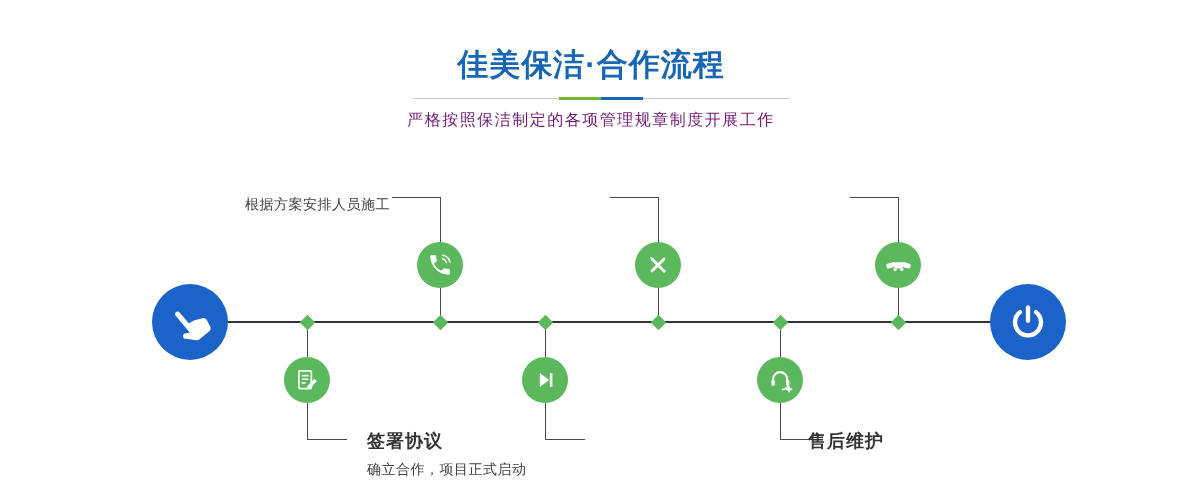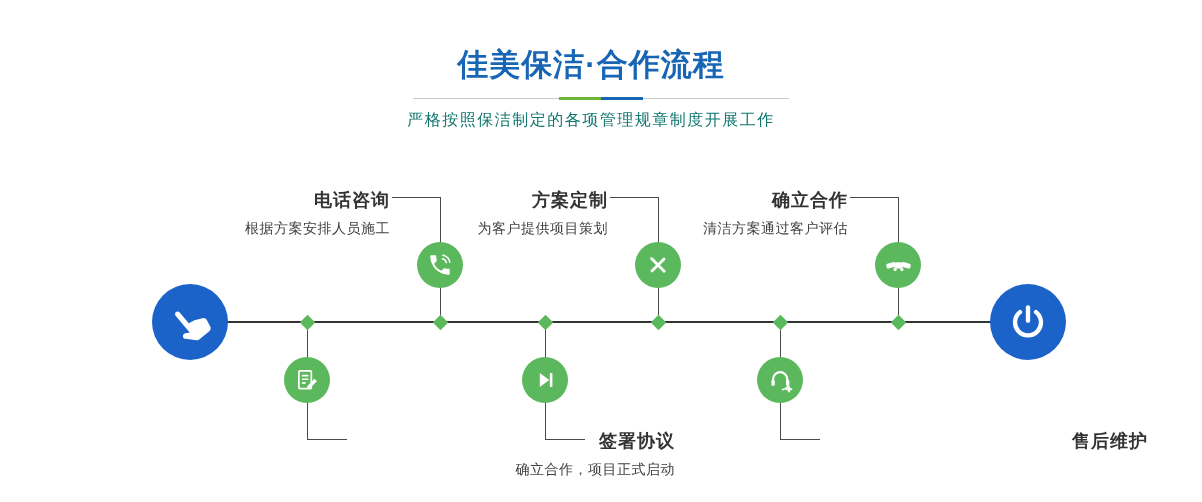--- a/index.html
+++ b/index.html
@@ -26,21 +26,21 @@
     letter-spacing: 1px;
   }
   .underline-base { left: 413px; top: 98px; width: 376px; height: 1px; background: #c8c8c8; }
   .seg { top: 97px; height: 3px; }
   .seg-green { left: 559px; width: 42px; background: #6fb53a; }
   .seg-blue  { left: 601px; width: 42px; background: #1766b5; }
   .page-subtitle {
     left: 0; top: 110px; width: 100%;
     text-align: center;
     font-size: 16px;
-    color: #0f766e;
+    color: #701a75;
     letter-spacing: 1.5px;
   }
 
   .timeline-line { left: 190px; top: 321px; width: 838px; height: 2px; background: #333333; }
 
   .endpoint {
     width: 76px; height: 76px;
     border-radius: 50%;
     background: #1b63c8;
     display: flex; align-items: center; justify-content: center;
@@ -56,82 +56,73 @@
   .diamond {
     width: 11px; height: 11px;
     background: #5cb85c;
     transform: rotate(45deg);
   }
 
   .vline { width: 1px; background: #4a4a4a; }
   .hline { height: 1px; background: #4a4a4a; }
 
   .label-top { width: 212px; text-align: right; }
-  .label-bottom { width: 320px; text-align: right; }
+  .label-bottom { width: 320px; text-align: left; margin-left: 12px; }
   .step-title { font-size: 18px; font-weight: bold; color: #333333; letter-spacing: 1px; }
   .step-desc { font-size: 14px; color: #404040; margin-top: 8px; letter-spacing: 0.5px; }
 </style>
 </head>
 <body>
 
 <div class="canvas">
 
   <div class="abs page-title">佳美保洁·合作流程</div>
   <div class="abs underline-base"></div>
   <div class="abs seg seg-green"></div>
   <div class="abs seg seg-blue"></div>
   <div class="abs page-subtitle">严格按照保洁制定的各项管理规章制度开展工作</div>
 
   <div class="abs timeline-line"></div>
 
   <div class="layer">
     <div class="abs hline" style="left:392px; top:197px; width:48px;"></div>
     <div class="abs vline" style="left:439.5px; top:197px; height:125px;"></div>
     <div class="abs label-top" style="left:178px; top:188px;">
-      <div class="step-title">电话咨询</div>
       <div class="step-desc">根据方案安排人员施工</div>
     </div>
     <div class="abs stepcircle" style="left:417px; top:242px;">
       <svg viewBox="0 0 24 24" width="26" height="26">
         <path fill="#fff" d="M6.54 10.79c1.45 2.84 3.78 5.16 6.62 6.61l2.21-2.21c.28-.28.68-.36 1.03-.25 1.12.37 2.32.57 3.57.57.56 0 1.03.45 1.03 1.01v3.45c0 .56-.47 1.03-1.03 1.03C10.67 21 3 13.33 3 4.03 3 3.47 3.47 3 4.03 3h3.46c.56 0 1.01.47 1.01 1.03 0 1.25.2 2.45.57 3.57.11.35.03.75-.25 1.03l-2.28 2.16z"></path>
         <path fill="none" stroke="#fff" stroke-width="1.4" stroke-linecap="round" d="M14.2 6.2a4.6 4.6 0 0 1 3.6 3.6"></path>
         <path fill="none" stroke="#fff" stroke-width="1.4" stroke-linecap="round" d="M14.6 2.9a8 8 0 0 1 6.5 6.5"></path>
       </svg>
     </div>
   </div>
 
   <div class="layer">
     <div class="abs hline" style="left:610px; top:197px; width:48px;"></div>
     <div class="abs vline" style="left:657.5px; top:197px; height:125px;"></div>
-    <div class="abs label-top" style="left:396px; top:188px;">
-      <div class="step-title">方案定制</div>
-      <div class="step-desc">为客户提供项目策划</div>
-    </div>
     <div class="abs stepcircle" style="left:635px; top:242px;">
       <svg viewBox="0 0 24 24" width="26" height="26">
         <g fill="#fff">
           <g transform="rotate(45 12 12)">
               <rect x="10.7" y="2.8" width="2.6" height="18.4" rx="1.3"></rect>
             </g>
           <g transform="rotate(-45 12 12)">
               <rect x="10.7" y="5" width="2.6" height="16.2" rx="0.5"></rect>
               <path d="M12 1.6l1.9 3.4h-3.8z"></path>
             </g>
         </g>
       </svg>
     </div>
   </div>
 
   <div class="layer">
     <div class="abs hline" style="left:850px; top:197px; width:48px;"></div>
     <div class="abs vline" style="left:897.5px; top:197px; height:125px;"></div>
-    <div class="abs label-top" style="left:636px; top:188px;">
-      <div class="step-title">确立合作</div>
-      <div class="step-desc">清洁方案通过客户评估</div>
-    </div>
     <div class="abs stepcircle" style="left:875px; top:242px;">
       <svg viewBox="0 0 24 24" width="27" height="27">
         <g fill="#fff">
           <rect x="1.2" y="9.6" width="8.4" height="4.4" rx="1.4" transform="rotate(-16 5.4 11.8)"></rect>
           <rect x="14.4" y="9.6" width="8.4" height="4.4" rx="1.4" transform="rotate(16 18.6 11.8)"></rect>
           <rect x="8" y="9" width="8" height="5.6" rx="2.6"></rect>
           <circle cx="9" cy="15.6" r="1.5"></circle>
           <circle cx="15" cy="15.6" r="1.5"></circle>
         </g>
       </svg>
@@ -165,21 +156,21 @@
       <svg viewBox="0 0 24 24" width="24" height="24">
         <path fill="#fff" d="M6.8 5l9.4 7-9.4 7z"></path>
         <rect x="16.8" y="5" width="2.6" height="14" fill="#fff"></rect>
       </svg>
     </div>
   </div>
 
   <div class="layer">
     <div class="abs vline" style="left:779.5px; top:322px; height:118px;"></div>
     <div class="abs hline" style="left:780px; top:439px; width:40px;"></div>
-    <div class="abs label-bottom" style="left:828px; top:429px;">
+    <div class="abs label-bottom" style="left:796px; top:429px;">
       <div class="step-title">售后维护</div>
     </div>
     <div class="abs stepcircle" style="left:757px; top:357px;">
       <svg viewBox="0 0 24 24" width="27" height="27">
         <path fill="none" stroke="#fff" stroke-width="1.9" stroke-linecap="round" d="M5.4 12.6v-1.8a6.3 6.3 0 0 1 12.6 0v1.8"></path>
         <rect x="3.9" y="11.3" width="3" height="5.6" rx="1.5" fill="#fff"></rect>
         <rect x="16.9" y="11.3" width="3" height="5.6" rx="1.5" fill="#fff"></rect>
         <path fill="none" stroke="#fff" stroke-width="1.5" stroke-linecap="round" d="M18.4 17.3a6.2 6.2 0 0 1-4.6 2.8"></path>
         <g stroke="#fff" stroke-width="1.8" stroke-linecap="round">
             <path d="M19.6 17.6v4.2M17.5 19.7h4.2"></path>

